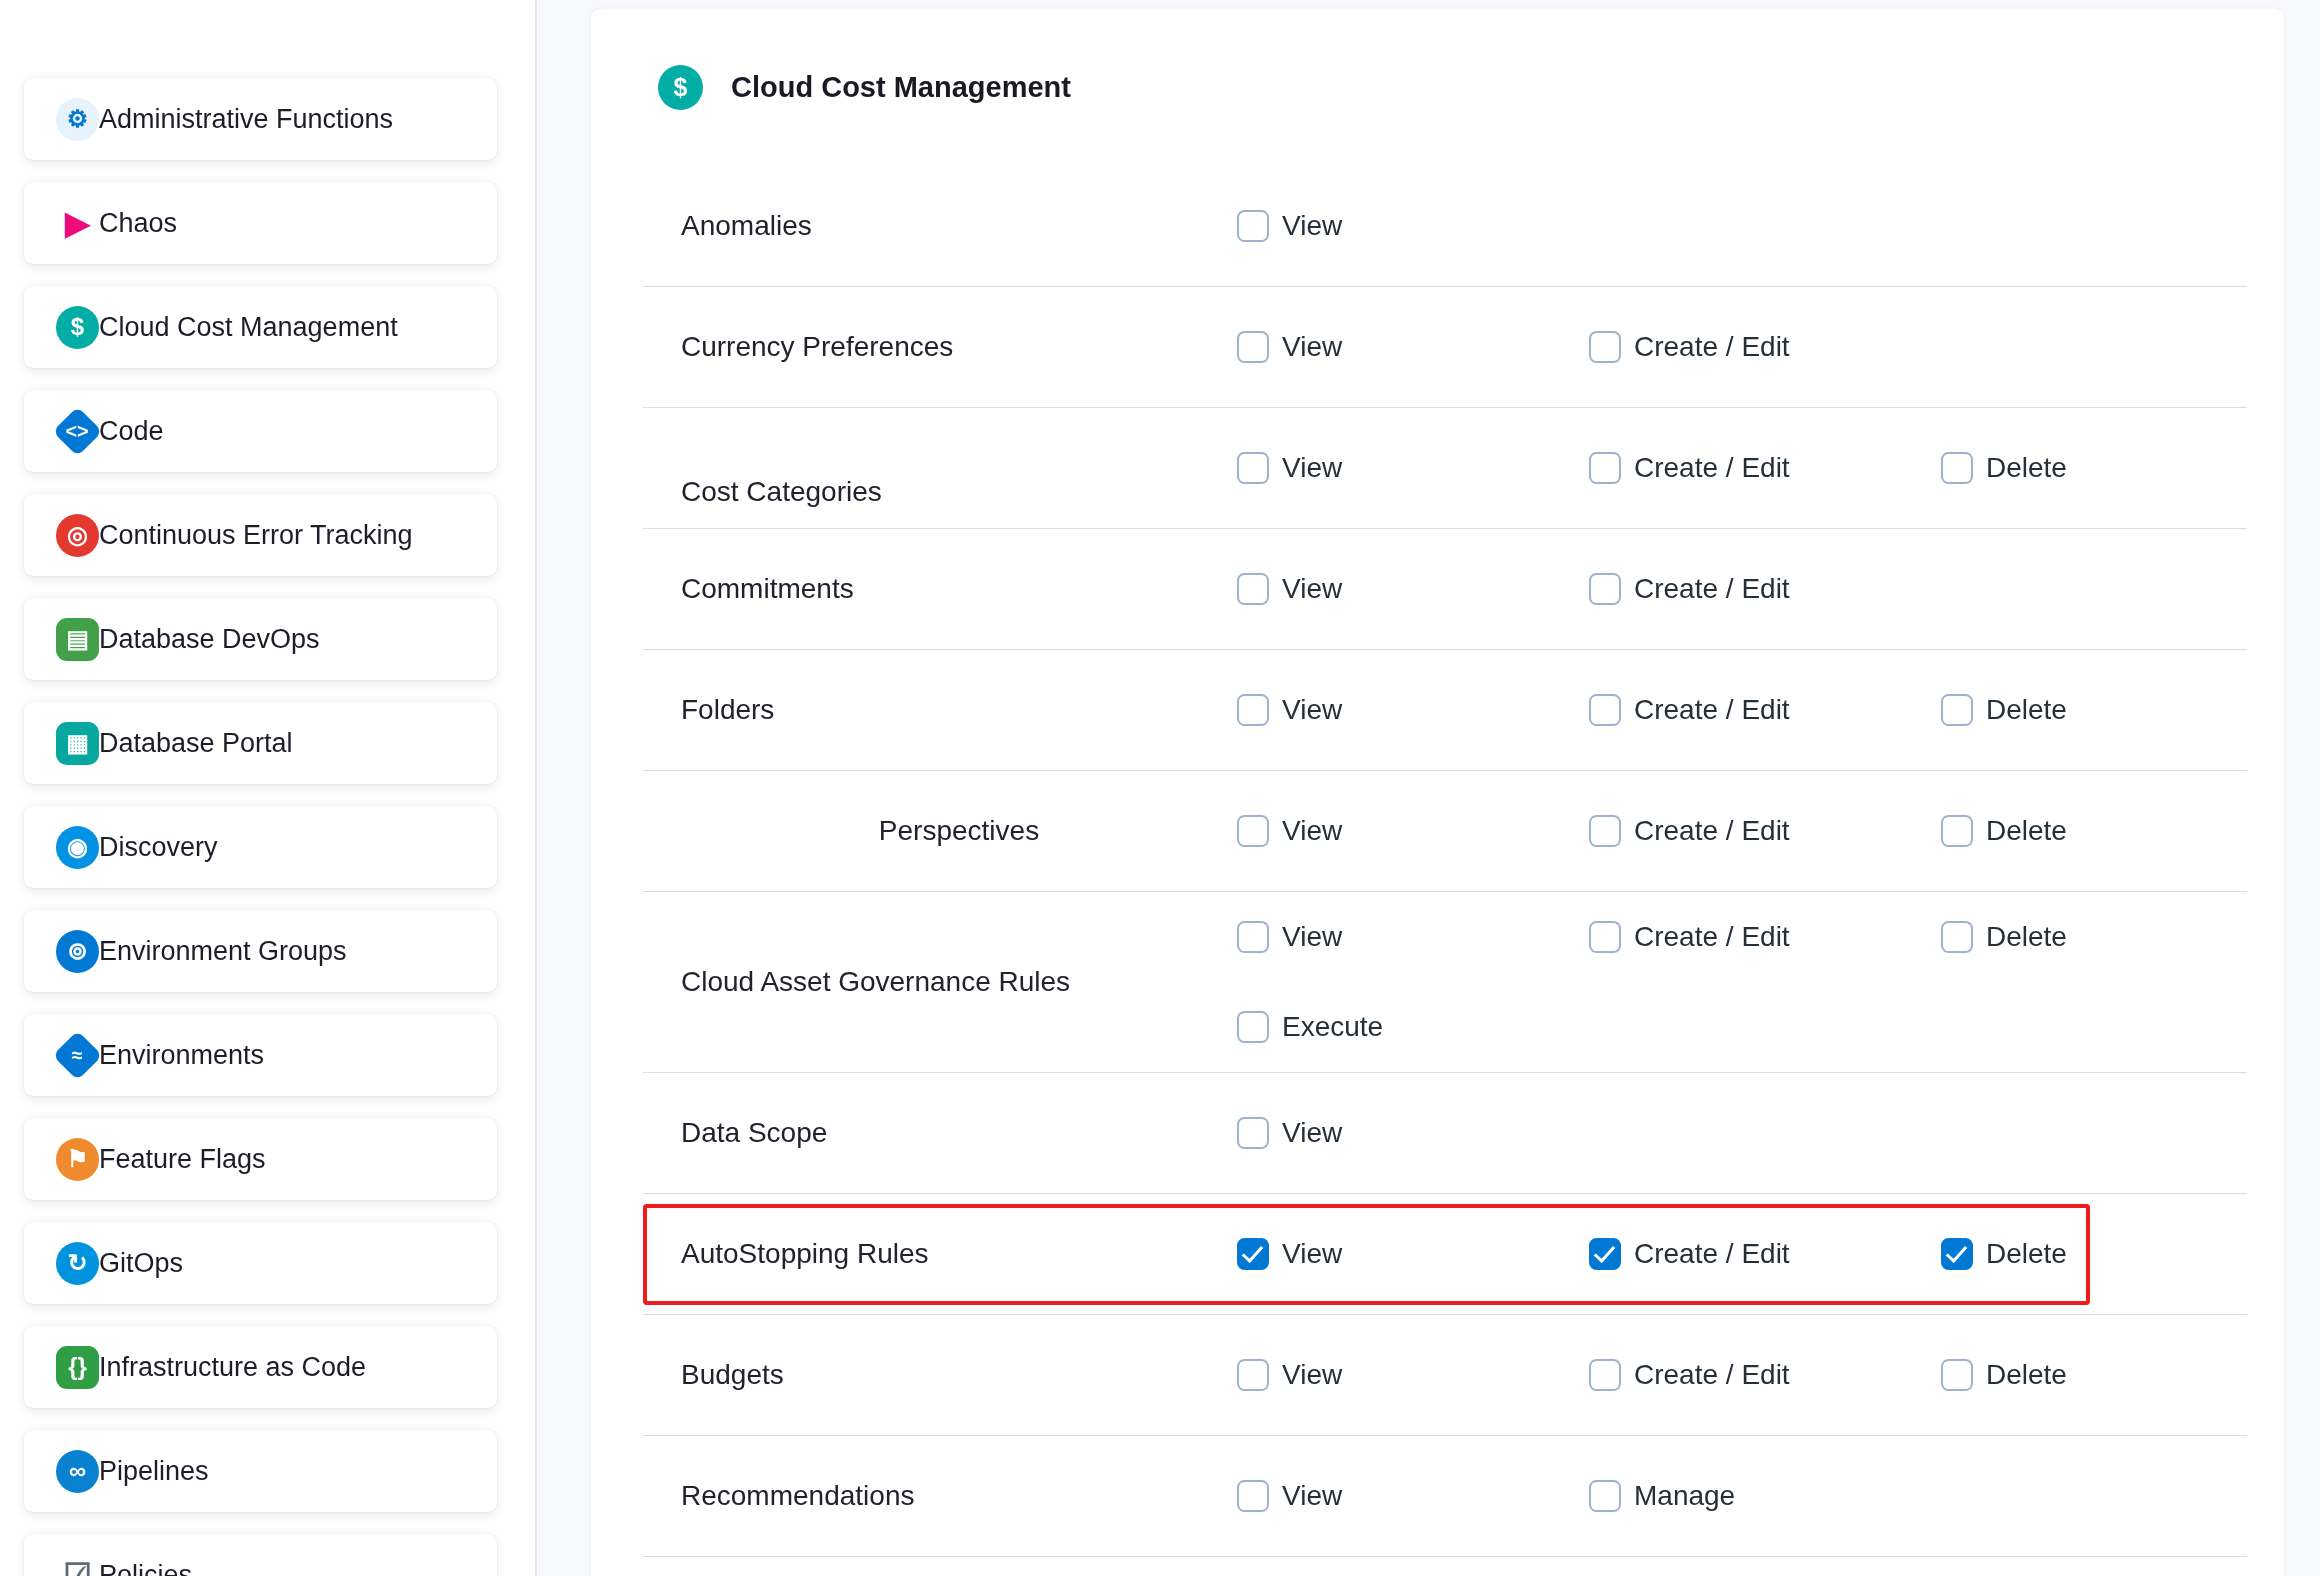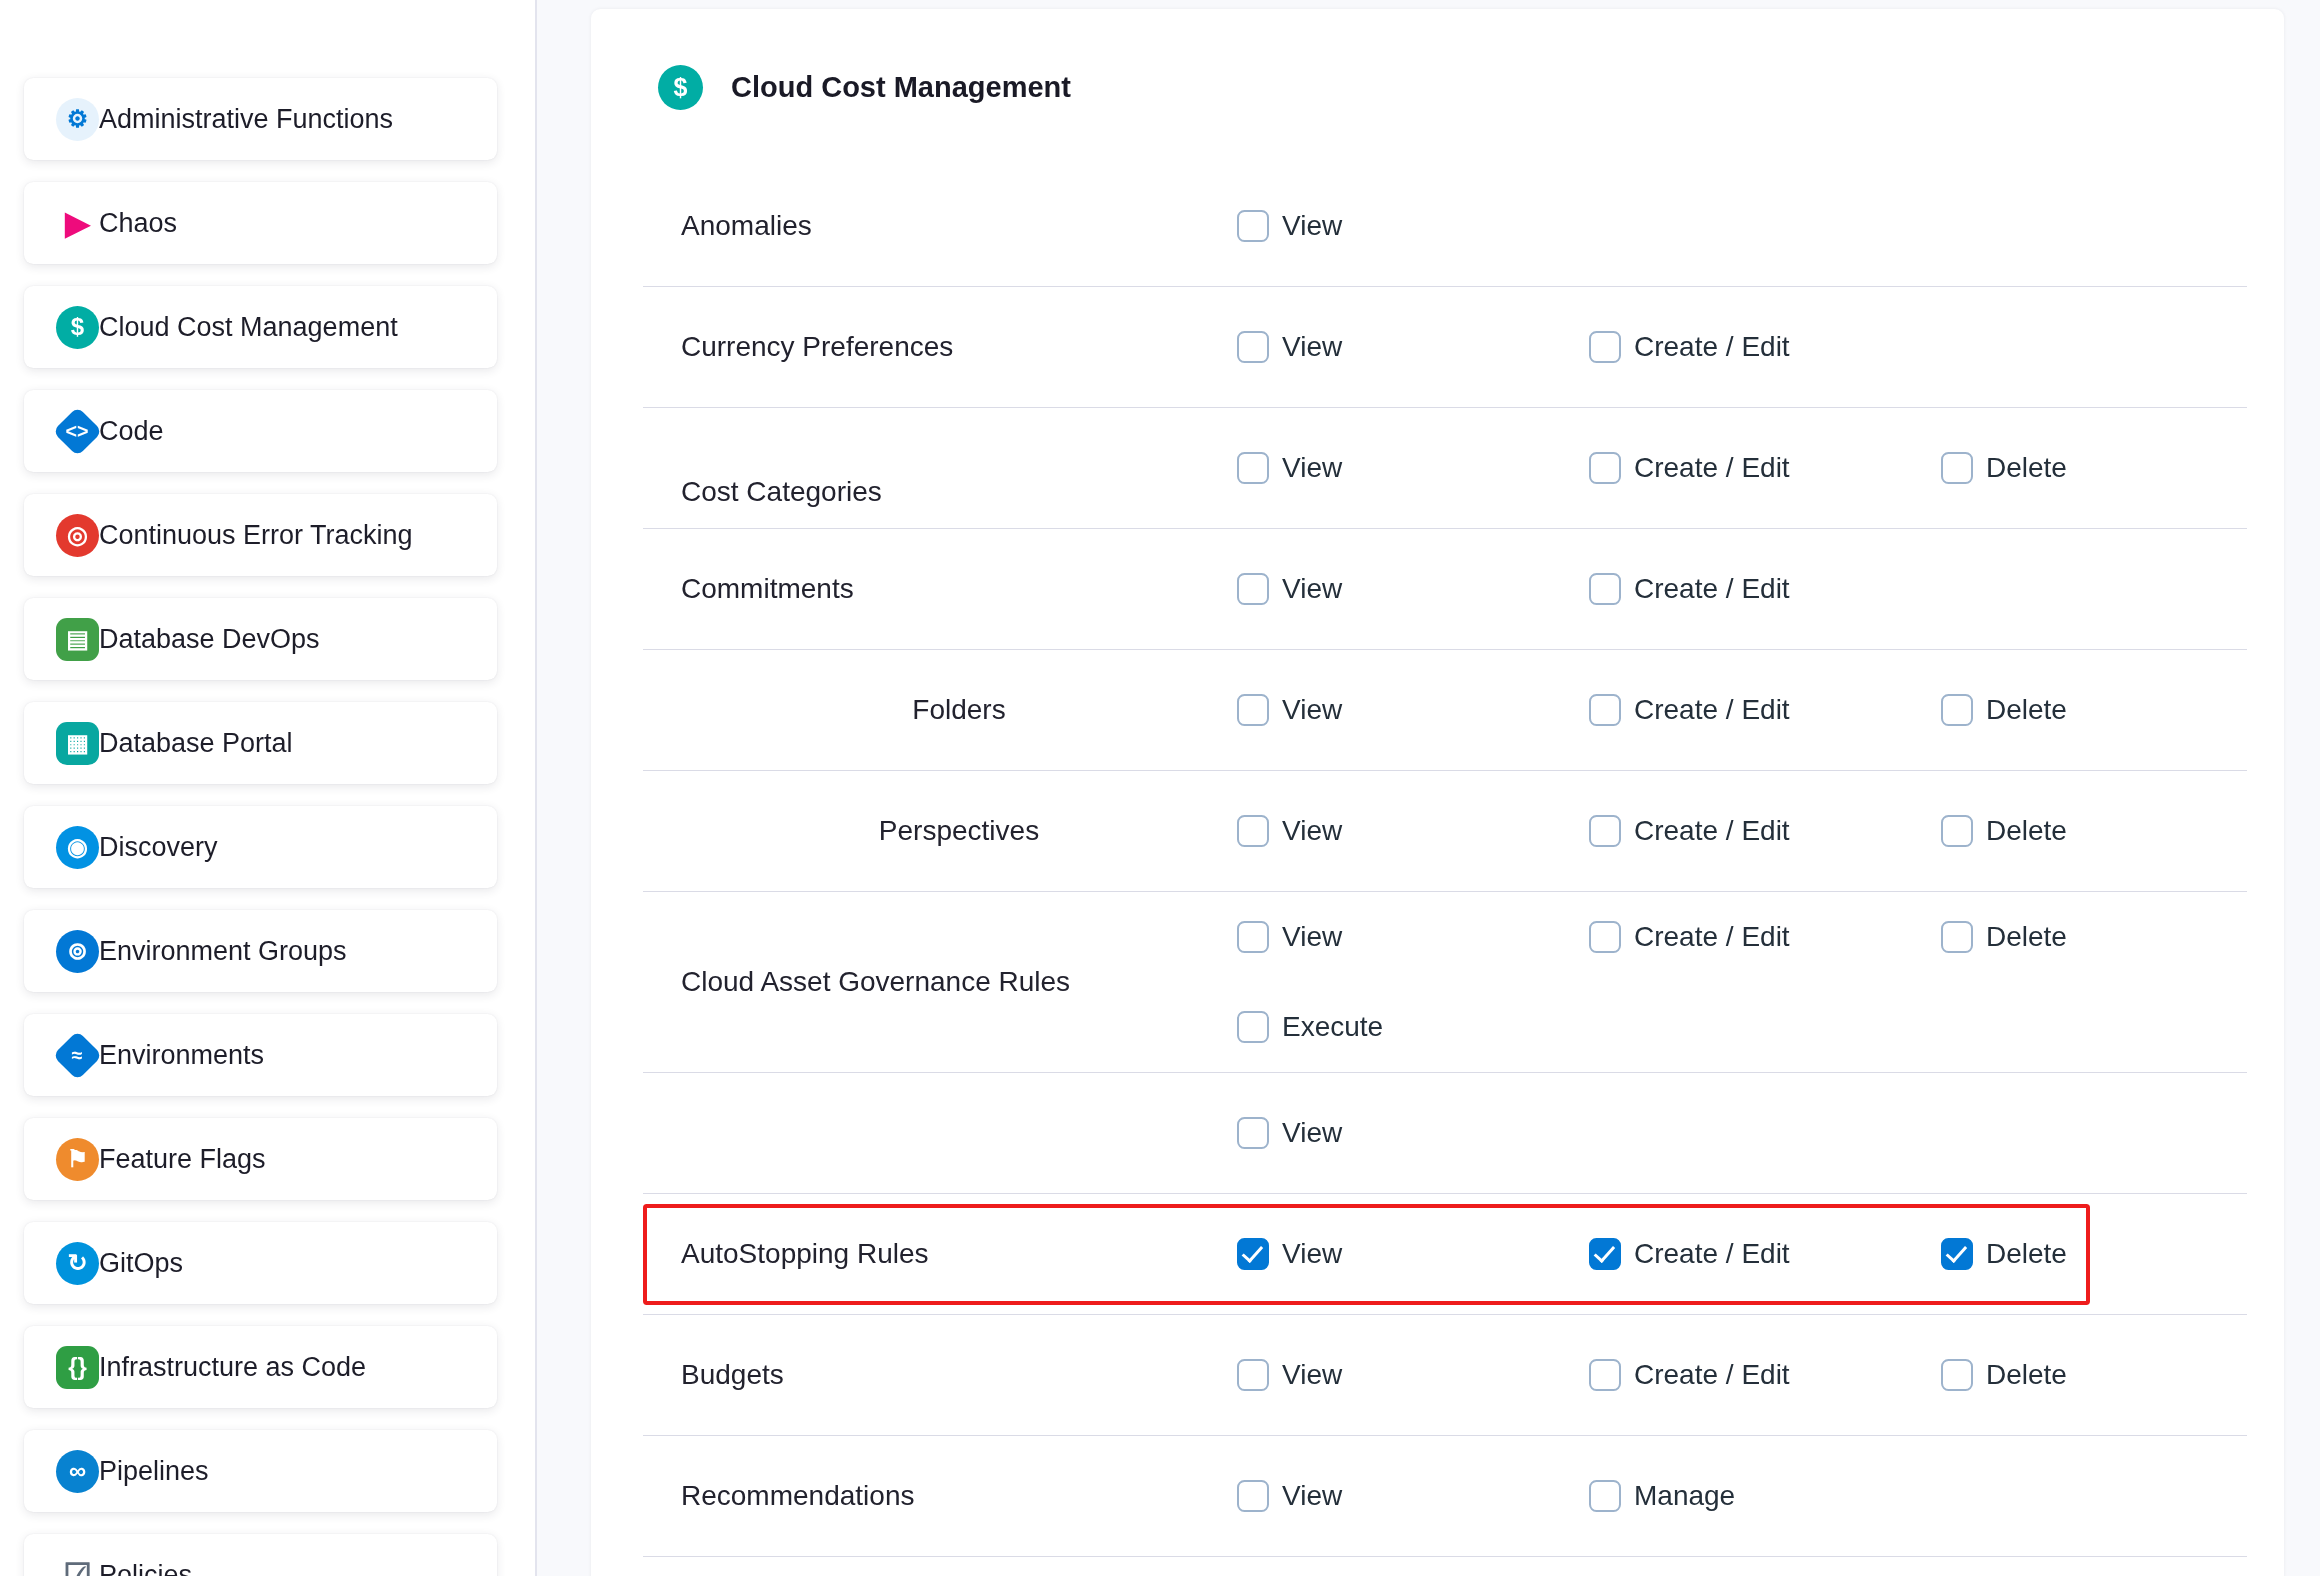--- a/index.html
+++ b/index.html
@@ -203,21 +203,21 @@
   <label class="perm-cell" style="grid-area: 1 / 2;">
     <span class="cb"></span>
     <span class="cb-label">View</span>
   </label>
         <label class="perm-cell" style="grid-area: 1 / 3;">
     <span class="cb"></span>
     <span class="cb-label">Create / Edit</span>
   </label>
       </div>
       <div class="perm-row">
-    <div class="row-label" style="grid-row: 1 / span 1; text-align: center;">Folders</div>
+    <div class="row-label" style="grid-row: 1 / span 1;">Folders</div>
   <label class="perm-cell" style="grid-area: 1 / 2;">
     <span class="cb"></span>
     <span class="cb-label">View</span>
   </label>
         <label class="perm-cell" style="grid-area: 1 / 3;">
     <span class="cb"></span>
     <span class="cb-label">Create / Edit</span>
   </label>
         <label class="perm-cell" style="grid-area: 1 / 4;">
     <span class="cb"></span>
@@ -252,20 +252,21 @@
         <label class="perm-cell" style="grid-area: 1 / 4;">
     <span class="cb"></span>
     <span class="cb-label">Delete</span>
   </label>
         <label class="perm-cell" style="grid-area: 2 / 2;">
     <span class="cb"></span>
     <span class="cb-label">Execute</span>
   </label>
       </div>
       <div class="perm-row">
+    <div class="row-label" style="grid-row: 1 / span 1;">Data Scope</div>
   <label class="perm-cell" style="grid-area: 1 / 2;">
     <span class="cb"></span>
     <span class="cb-label">View</span>
   </label>
       </div>
       <div class="perm-row highlighted">
     <div class="row-label" style="grid-row: 1 / span 1;">AutoStopping Rules</div>
   <label class="perm-cell" style="grid-area: 1 / 2;">
     <span class="cb checked"></span>
     <span class="cb-label">View</span>

